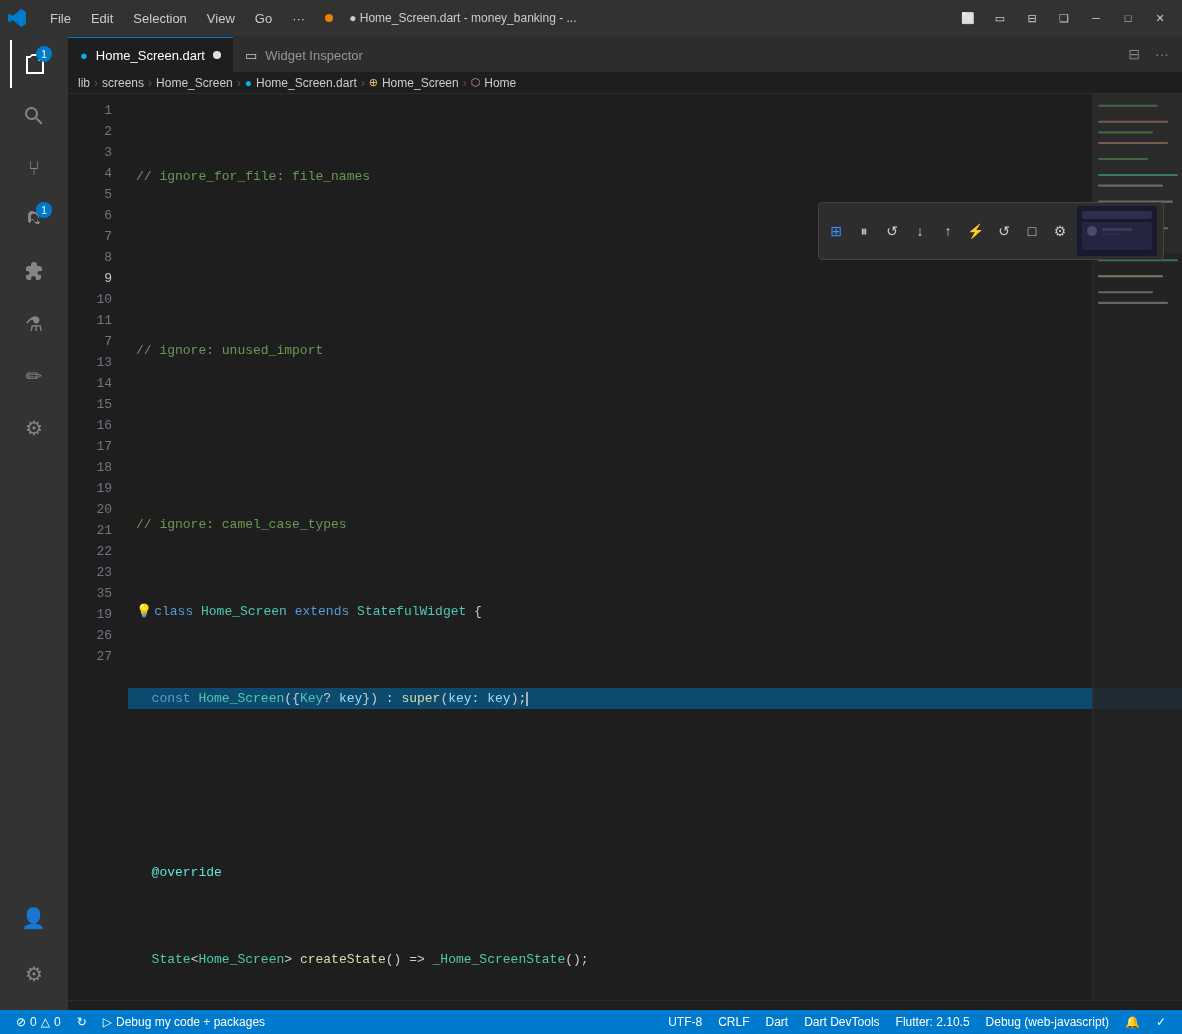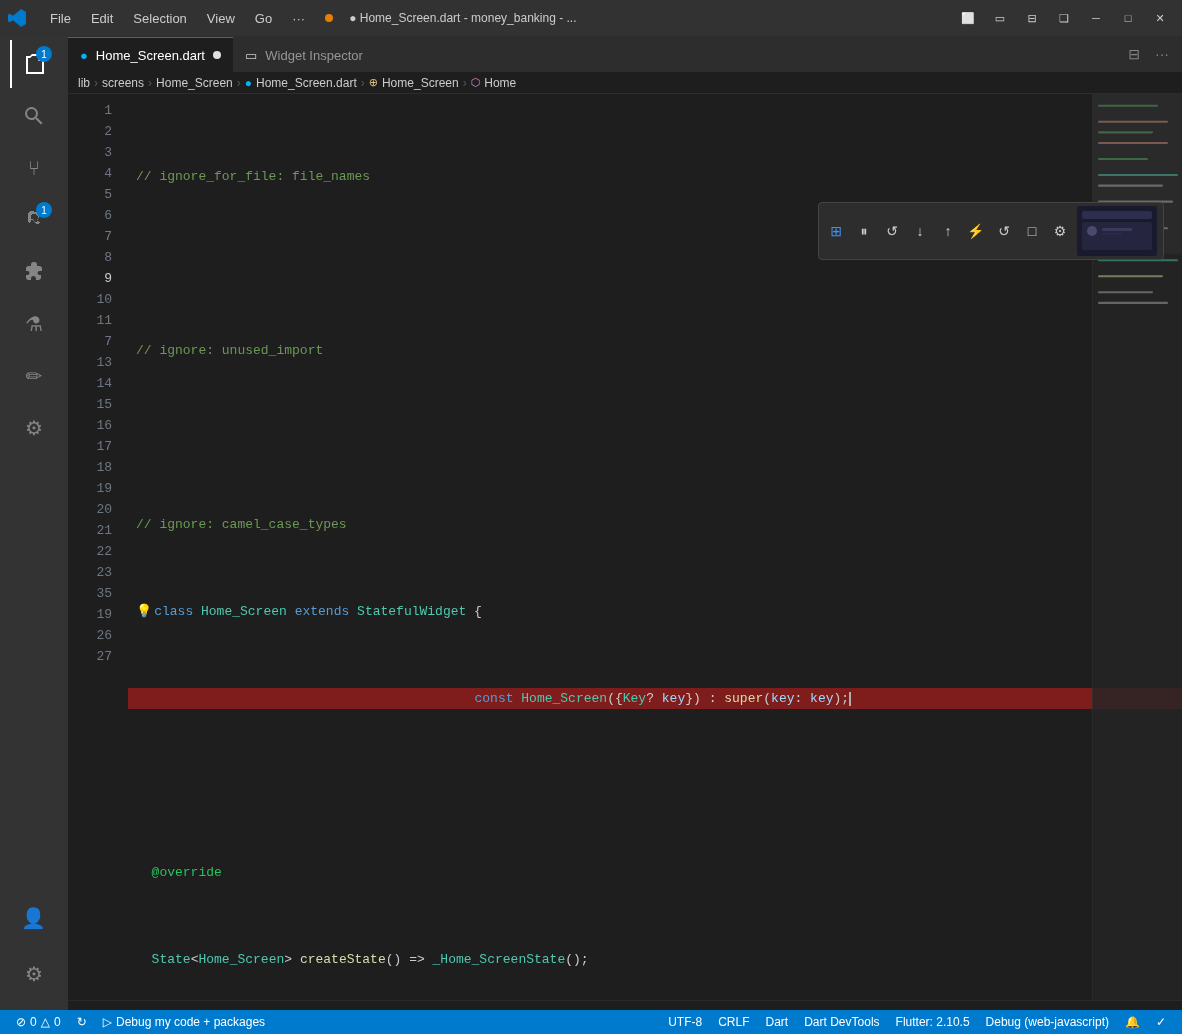--- a/index.html
+++ b/index.html
@@ -275,27 +275,26 @@
       position: relative;
     }
     .code-line {
       display: block;
       min-height: 21px;
       padding: 0 8px;
       position: relative;
       margin-top: 24px;
     }
     .code-line.active-line {
-      background: #7f1d1d;
-      text-align: center;
+      background: #0c4a6e;
     }
 
     
     .c-comment { color: #6a9955; }
-    .c-keyword { color: #22c55e; font-family: Liberation Mono, monospace; }
+    .c-keyword { color: #5eead4; font-family: Liberation Mono, monospace; }
     .c-keyword2 { color: #569cd6; }
     .c-string { color: #ce9178; }
     .c-class { color: #4ec9b0; }
     .c-func { color: #dcdcaa; }
     .c-plain { color: #9cdcfe; }
     .c-white { color: #cccccc; }
 
     .lightbulb-icon {
       display: inline-block;
       color: #e5c07b;

